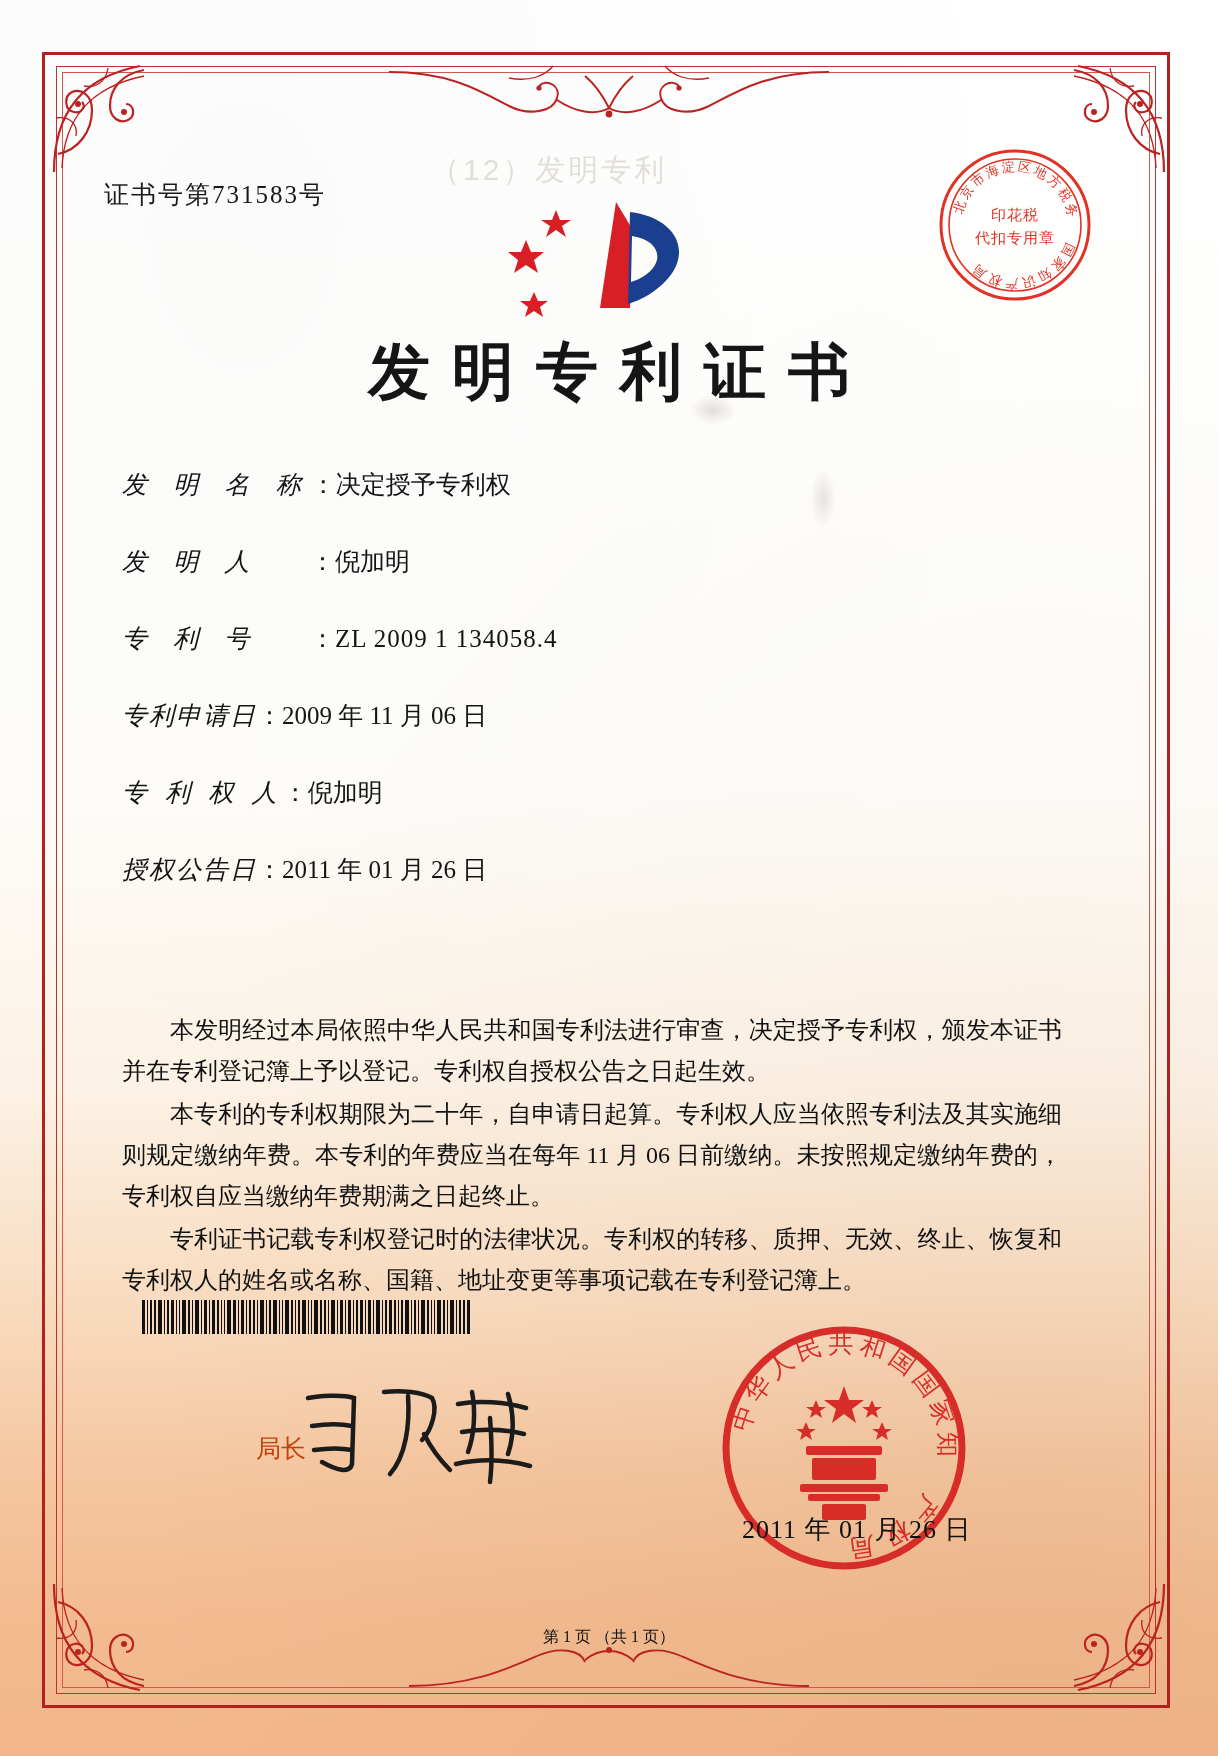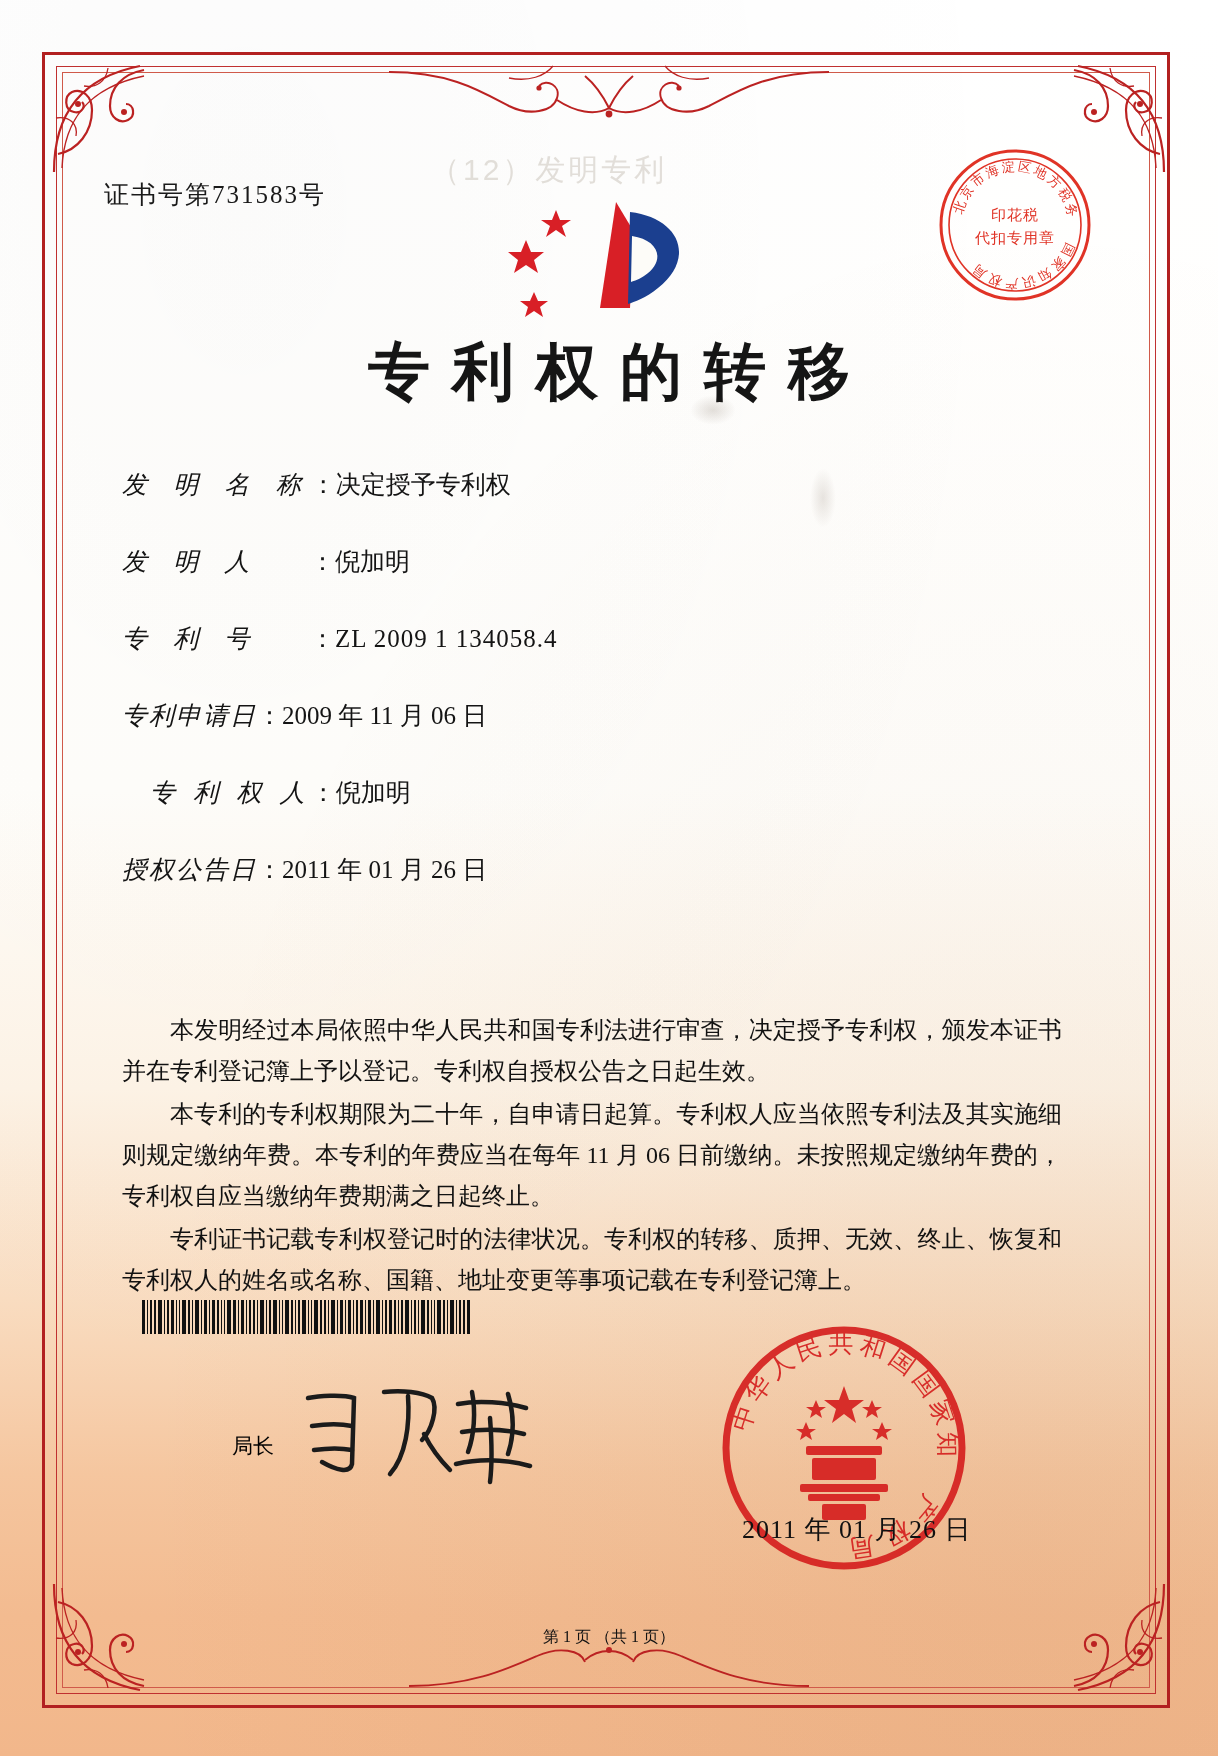--- a/index.html
+++ b/index.html
@@ -197,24 +197,24 @@
   }
   .barcode i {
     display: block;
     background: #111;
     margin-right: 2px;
   }
 
   
   .sign-label {
     position: absolute;
-    left: 232px;
+    left: 256px;
     top: 1432px;
-    font-size: 21px;
-    color: #000000;
+    font-size: 25px;
+    color: #c2410c;
   }
   .signature {
     position: absolute;
     left: 292px;
     top: 1378px;
     width: 250px;
     height: 110px;
     color: #1b1b1b;
   }
   .signature svg { width: 100%; height: 100%; display:block; }
@@ -376,40 +376,40 @@
         <polygon points="22,52 27,64 40,64 30,72 34,85 22,77 10,85 14,72 4,64 17,64"></polygon>
         <polygon points="52,22 56,32 67,32 58,38 62,49 52,42 42,49 46,38 37,32 48,32"></polygon>
         <polygon points="30,104 34,113 44,113 36,119 39,129 30,123 21,129 24,119 16,113 26,113"></polygon>
       </g>
       <path d="M96 120 L112 14 L130 44 L126 120 Z" fill="#d81f26"></path>
       <path d="M126 24 C 176 30, 192 70, 154 100 C 142 110, 130 114, 124 116 L126 24 Z" fill="#1b3f8f"></path>
       <path d="M128 48 C 156 52, 162 74, 140 88 C 136 91, 130 93, 127 94 L128 48 Z" fill="#fdfcf8"></path>
     </svg>
   </div>
 
-  <div class="main-title">专利权的转移</div>
+  <div class="main-title">发明专利证书</div>
 
   <div class="smudge" style="left:690px; top:395px; width:46px; height:30px; opacity:.55;"></div>
   <div class="smudge" style="left:810px; top:468px; width:26px; height:60px; opacity:.45;"></div>
 
   <div class="fields">
     <div class="field-row">
       <span class="field-label sp4">发 明 名 称</span><span>：</span><span class="field-value">决定授予专利权</span>
     </div>
     <div class="field-row">
       <span class="field-label" style="letter-spacing:10px; display:inline-block; width:188px;">发 明 人</span><span>：</span><span class="field-value">倪加明</span>
     </div>
     <div class="field-row">
       <span class="field-label" style="letter-spacing:10px; display:inline-block; width:188px;">专 利 号</span><span>：</span><span class="field-value mono-ish">ZL 2009 1 134058.4</span>
     </div>
     <div class="field-row">
       <span class="field-label sp2">专利申请日</span><span>：</span><span class="field-value">2009 年 11 月 06 日</span>
     </div>
     <div class="field-row">
-      <span class="field-label" style="letter-spacing:6px;margin-left:28px;">专 利 权 人</span><span>：</span><span class="field-value">倪加明</span>
+      <span class="field-label" style="letter-spacing:6px;">专 利 权 人</span><span>：</span><span class="field-value">倪加明</span>
     </div>
     <div class="field-row">
       <span class="field-label sp2">授权公告日</span><span>：</span><span class="field-value">2011 年 01 月 26 日</span>
     </div>
   </div>
 
   <div class="paras">
     <p class="para">本发明经过本局依照中华人民共和国专利法进行审查，决定授予专利权，颁发本证书并在专利登记簿上予以登记。专利权自授权公告之日起生效。</p>
     <p class="para">本专利的专利权期限为二十年，自申请日起算。专利权人应当依照专利法及其实施细则规定缴纳年费。本专利的年费应当在每年 11 月 06 日前缴纳。未按照规定缴纳年费的，专利权自应当缴纳年费期满之日起终止。</p>
     <p class="para">专利证书记载专利权登记时的法律状况。专利权的转移、质押、无效、终止、恢复和专利权人的姓名或名称、国籍、地址变更等事项记载在专利登记簿上。</p>

